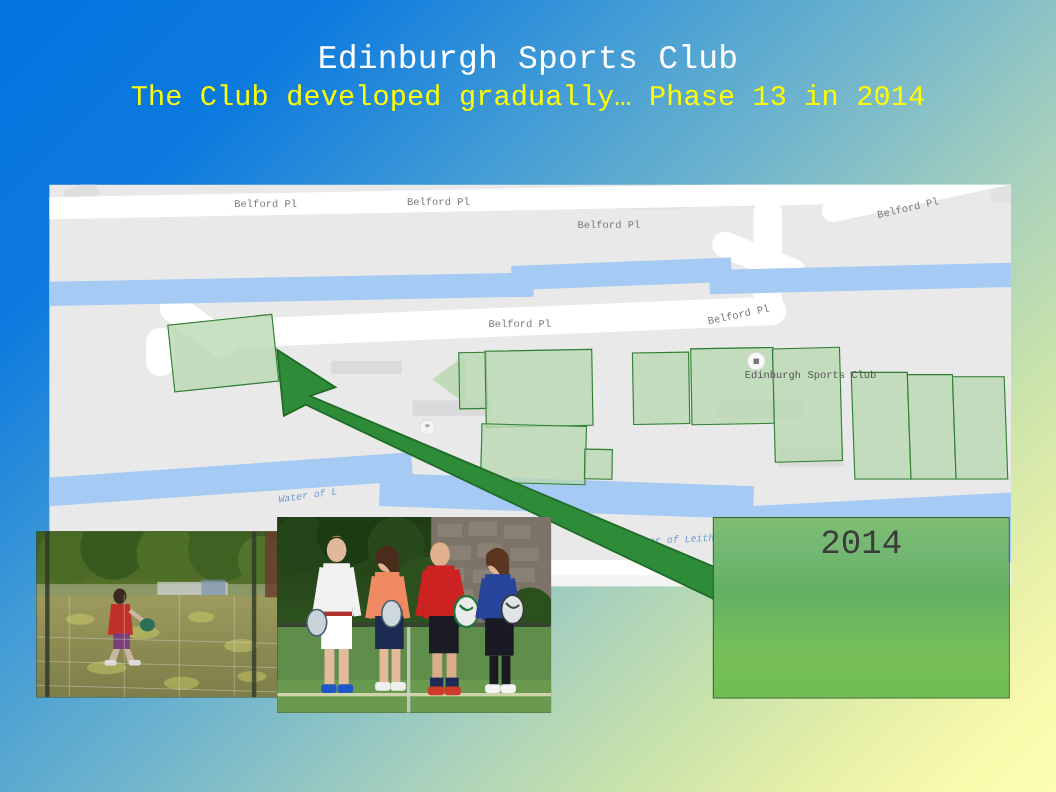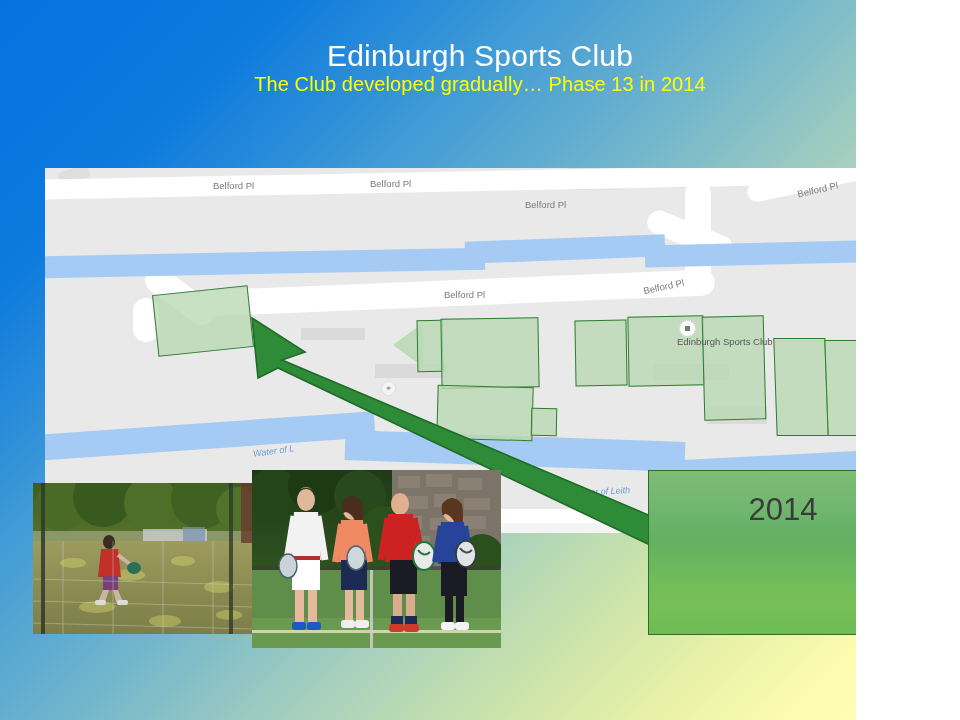--- a/index.html
+++ b/index.html
@@ -8,54 +8,55 @@
     padding: 0;
   }
   body {
     width: 960px;
     height: 720px;
     overflow: hidden;
     font-family: "Liberation Sans", sans-serif;
   }
   #slide {
     position: relative;
-    width: 856px;
+    width: 960px;
     height: 720px;
     overflow: hidden;
     background:
       linear-gradient(135deg,
         #0473e0 0%,
         #0c7ade 18%,
         #3f9ad6 34%,
         #72b6cc 50%,
         #a5cfbe 64%,
         #c8e2ab 76%,
         #e6f0a8 86%,
         #fbfbae 95%,
         #ffffb4 100%);
+    font-family: Liberation Mono, monospace;
   }
 
   
   #title-block {
     position: absolute;
     left: 0;
     top: 38px;
     width: 960px;
     text-align: center;
     line-height: 1.18;
   }
   #slide-title {
     display: block;
     font-size: 30px;
     color: #ffffff;
     letter-spacing: 0.2px;
   }
   #slide-subtitle {
     display: block;
-    font-size: 20px;
+    font-size: 26px;
     color: #ffff00;
     letter-spacing: 0.1px;
   }
 
   
   #map {
     position: absolute;
     left: 45px;
     top: 168px;
     width: 874px;
@@ -211,21 +212,21 @@
     box-sizing: border-box;
     border: 1.5px solid #2f6b2a;
     background: linear-gradient(180deg,
         #7fbd72 0%,
         #72b772 20%,
         #63b062 42%,
         #6fba5d 62%,
         #77c057 80%,
         #6fbb54 100%);
     text-align: center;
-    padding-top: 20px;
+    padding-top: 6px;
     overflow: hidden;
   }
   #callout-year {
     display: block;
     font-size: 31px;
     color: #3b3b3b;
     line-height: 1.25;
   }
   #callout-text {
     display: block;

